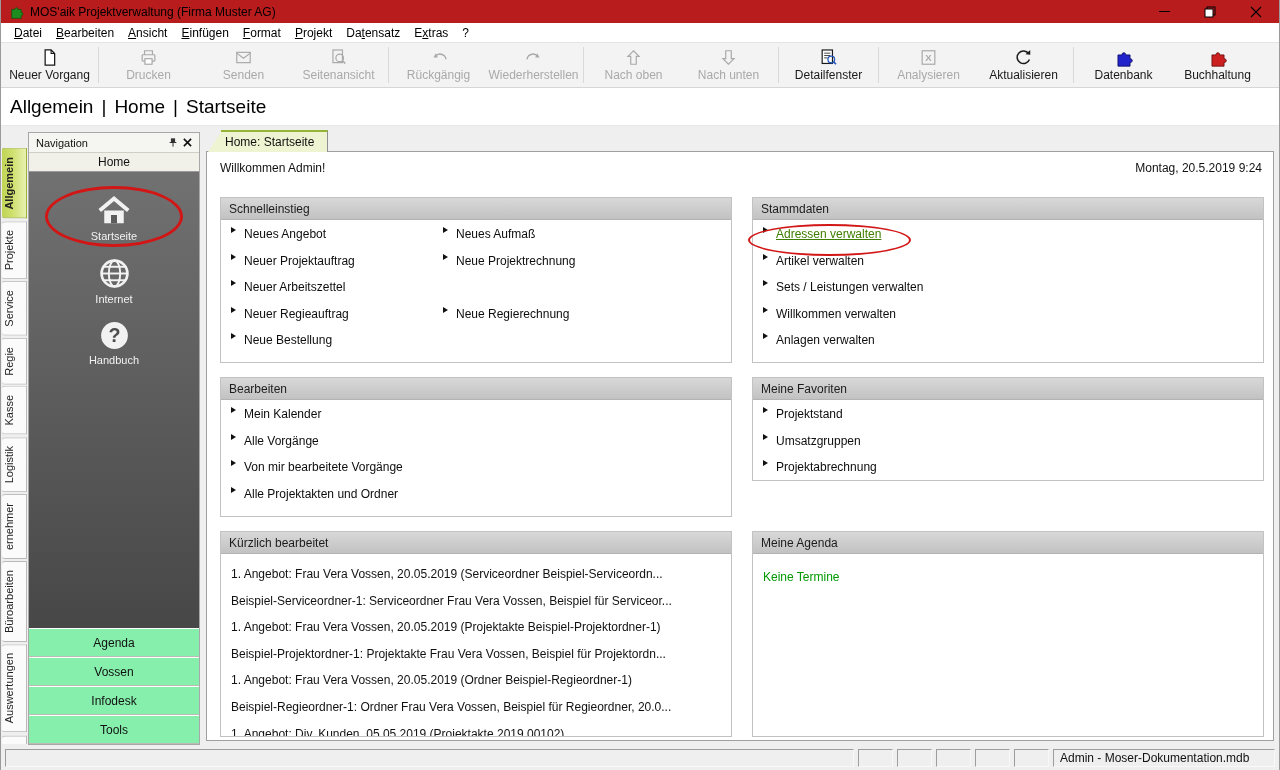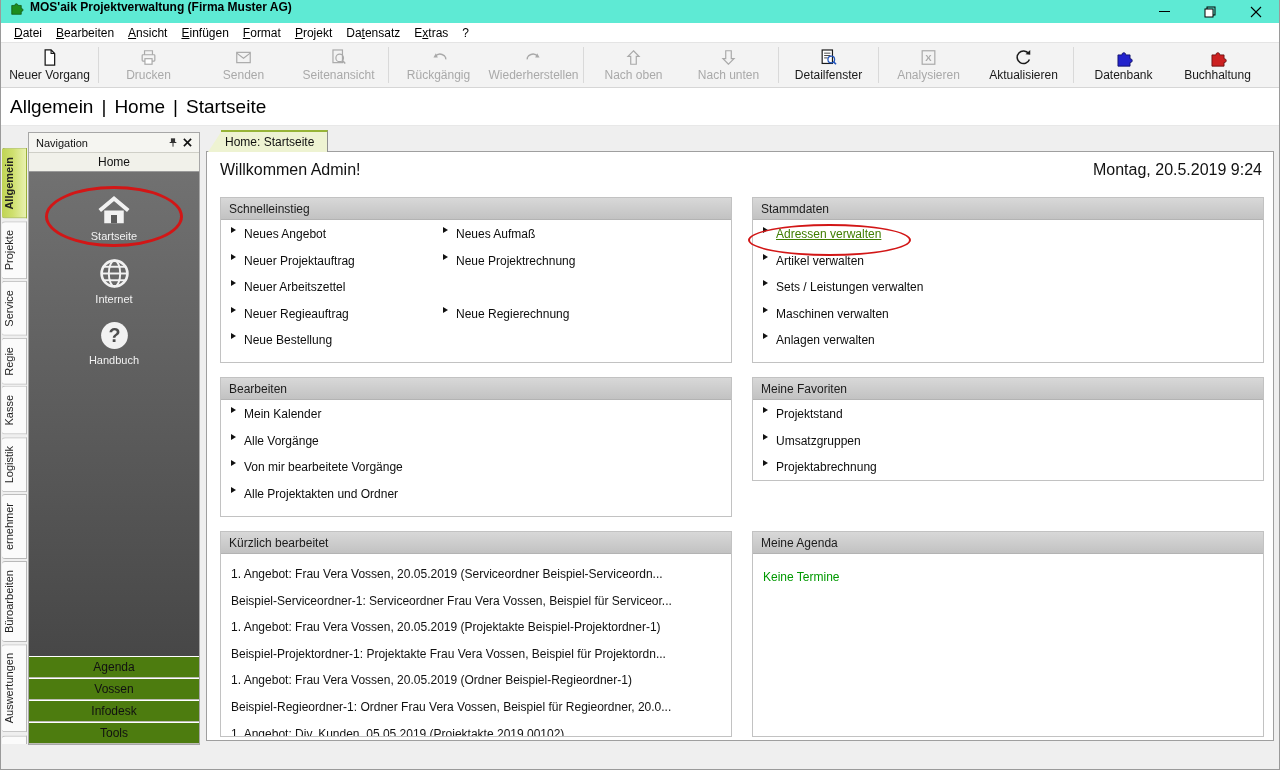--- a/index.html
+++ b/index.html
@@ -1,21 +1,21 @@
 <!DOCTYPE html>
 <html><head>
 <meta charset="utf-8">
 <style>
   * { margin:0; padding:0; box-sizing:border-box; }
   html,body { width:1280px; height:770px; overflow:hidden; }
   body { font-family:"Liberation Sans","DejaVu Sans",sans-serif; font-size:12px; color:#111; background:#efefef; }
   .app { position:relative; width:1280px; height:770px; background:#efefef; border-left:1px solid #9a9a9a; border-right:1px solid #9a9a9a; border-bottom:1px solid #9a9a9a; }
 
   
-  .titlebar { height:23px; background:#5eead4; display:flex; align-items:flex-start;font-weight:bold; }
+  .titlebar { height:23px; background:#b91c1c; display:flex; align-items:center; }
   .titlebar .app-icon { margin:0 6px 0 8px; display:flex; }
   .titlebar .title-text { flex:1; font-size:12px; color:#000; }
   .win-controls { display:flex; height:100%; }
   .win-btn { width:46px; display:flex; align-items:center; justify-content:center; }
 
   
   .menubar { height:20px; background:#ffffff; display:flex; align-items:center; padding-left:6px; border-bottom:1px solid #e4e4e4; }
   .menu-item { padding:2px 7px; font-size:12px; color:#000; }
   .menu-item u { text-decoration:underline; }
 
@@ -42,29 +42,29 @@
   
   .navpanel { position:absolute; left:27px; top:6px; width:172px; height:613px; background:#f5f5f1; border:1px solid #a7a7a7; display:flex; flex-direction:column; }
   .nav-header { height:19px; display:flex; align-items:center; padding:0 4px 0 7px; font-size:11px; background:#f5f5f1; }
   .nav-header .nav-title { flex:1; }
   .nav-header .hdr-ico { width:15px; display:flex; justify-content:center; }
   .nav-group { height:20px; background:#f1f1ea; border-top:1px solid #cfcfc7; border-bottom:1px solid #9a9a9a; display:flex; align-items:center; justify-content:center; font-size:12px; }
   .nav-dark { flex:1; background:linear-gradient(180deg,#717171,#474747); display:flex; flex-direction:column; align-items:center; padding-top:22px; overflow:hidden; }
   .nav-item { display:flex; flex-direction:column; align-items:center; margin-bottom:15px; color:#f2f2f2; }
   .nav-item .nav-label { font-size:11px; margin-top:3px; }
   .nav-bottom { display:flex; flex-direction:column; }
-  .nav-bottom-btn { height:22px; background:#4d7c0f; border-top:1px solid #ffffff; border-bottom:1px solid #bcbcb4; display:flex; align-items:center; justify-content:center; font-size:12px; }
+  .nav-bottom-btn { height:29px; background:#86efac; border-top:1px solid #ffffff; border-bottom:1px solid #bcbcb4; display:flex; align-items:center; justify-content:center; font-size:12px; }
 
   
   .workspace { position:absolute; left:205px; top:4px; width:1068px; height:611px; }
   .doc-tab { position:absolute; left:2px; top:0; height:22px; width:120px; z-index:2; }
   .doc-tab .tab-tri { position:absolute; left:0; bottom:0; width:0; height:0; border-bottom:20px solid #eef3d2; border-left:13px solid transparent; }
   .doc-tab .tab-body { position:absolute; left:13px; right:0; top:0; bottom:0; background:#eef3d2; border-top:2px solid #97b437; border-right:1px solid #8f8f8f; display:flex; align-items:center; padding-left:4px; font-size:12px; }
   .content-panel { position:absolute; left:0; top:21px; right:0; bottom:0; background:#ffffff; border:1px solid #9f9f9f; }
-  .welcome-row { position:absolute; left:13px; right:11px; top:9px; display:flex; justify-content:space-between; font-size:16px; }
+  .welcome-row { position:absolute; left:13px; right:11px; top:9px; display:flex; justify-content:space-between; font-size:12px; }
 
   .box { position:absolute; width:512px; background:#fff; border:1px solid #c2c2c2; overflow:hidden; }
   .box-hdr { height:22px; background:linear-gradient(180deg,#d8d8d8,#c2c2c2); border-bottom:1px solid #b3b3b3; display:flex; align-items:center; padding-left:8px; font-weight:normal; font-size:12px; color:#1c1c1c; }
   .box-body { padding:7px 10px 0 10px; }
   .link-item { height:26.5px; display:flex; }
   .tri { width:0; height:0; border-left:5px solid #111; border-top:3.5px solid transparent; border-bottom:3.5px solid transparent; margin-right:8px; flex:0 0 auto; }
   .link-text { font-size:12px; color:#0d0d0d; white-space:nowrap; }
   .link-text.hl { text-decoration:underline; }
   .qs-grid { display:grid; grid-template-columns:212px 1fr; grid-auto-rows:26.5px; }
   .recent-row { height:26.6px; line-height:26.6px; font-size:12px; white-space:nowrap; overflow:hidden; }
@@ -417,21 +417,21 @@
             <div class="link-item">
                 <span class="tri"></span>
                 <span class="link-text">Artikel verwalten</span>
               </div>
             <div class="link-item">
                 <span class="tri"></span>
                 <span class="link-text">Sets / Leistungen verwalten</span>
               </div>
             <div class="link-item">
                 <span class="tri"></span>
-                <span class="link-text">Maschinen verwalten</span>
+                <span class="link-text">Willkommen verwalten</span>
               </div>
             <div class="link-item">
                 <span class="tri"></span>
                 <span class="link-text">Anlagen verwalten</span>
               </div>
           </div>
         </div>
 
         <div class="box" id="box-edit">
           <div class="box-hdr">Bearbeiten</div>
@@ -494,17 +494,28 @@
           <div class="box-hdr">Meine Agenda</div>
           <div class="box-body">
             <div class="agenda-status" style="color: rgb(0, 153, 0);">Keine Termine</div>
           </div>
         </div>
 
       </div>
     </div>
   </div>
 
+  <div class="statusbar">
+    <div class="sb-cell sb-long"></div>
+    <div class="sb-cell sb-small"></div>
+    <div class="sb-cell sb-small"></div>
+    <div class="sb-cell sb-small"></div>
+    <div class="sb-cell sb-small"></div>
+    <div class="sb-cell sb-small"></div>
+    <div class="sb-cell sb-text">
+        <span>Admin - Moser-Dokumentation.mdb</span>
+      </div>
+  </div>
 
   <div class="ellipse" id="ellipse-startseite" style="border-color: rgb(210, 22, 22);"></div>
   <div class="ellipse" id="ellipse-adressen" style="border-color: rgb(210, 22, 22);"></div>
 
 </div>
 
 </body></html>

